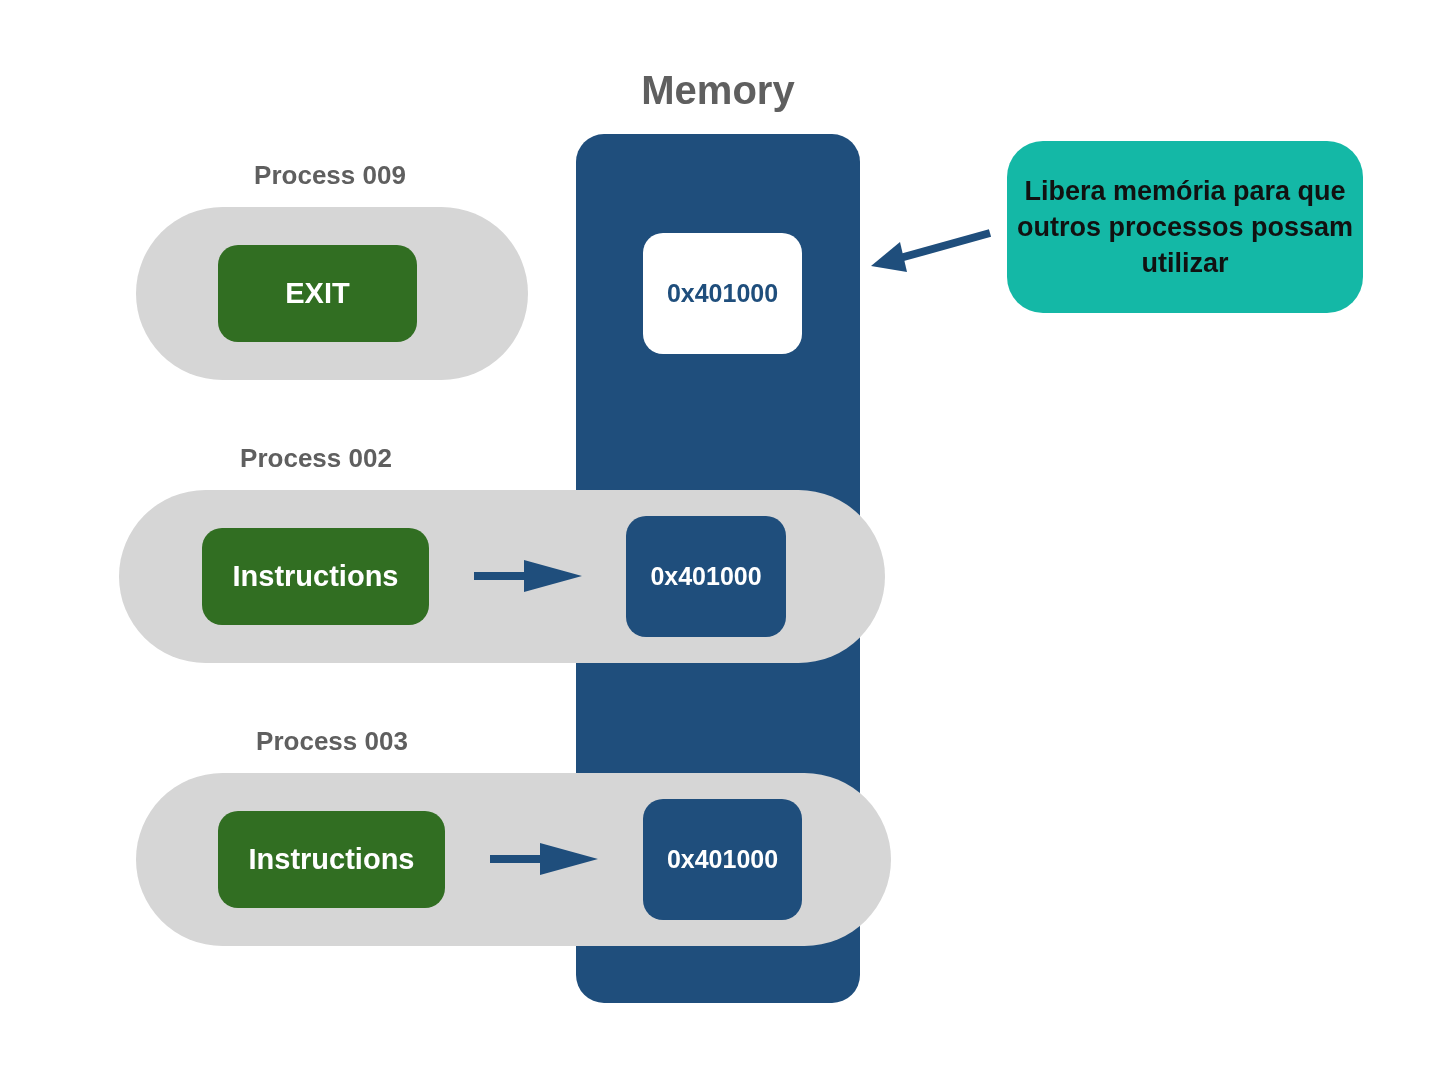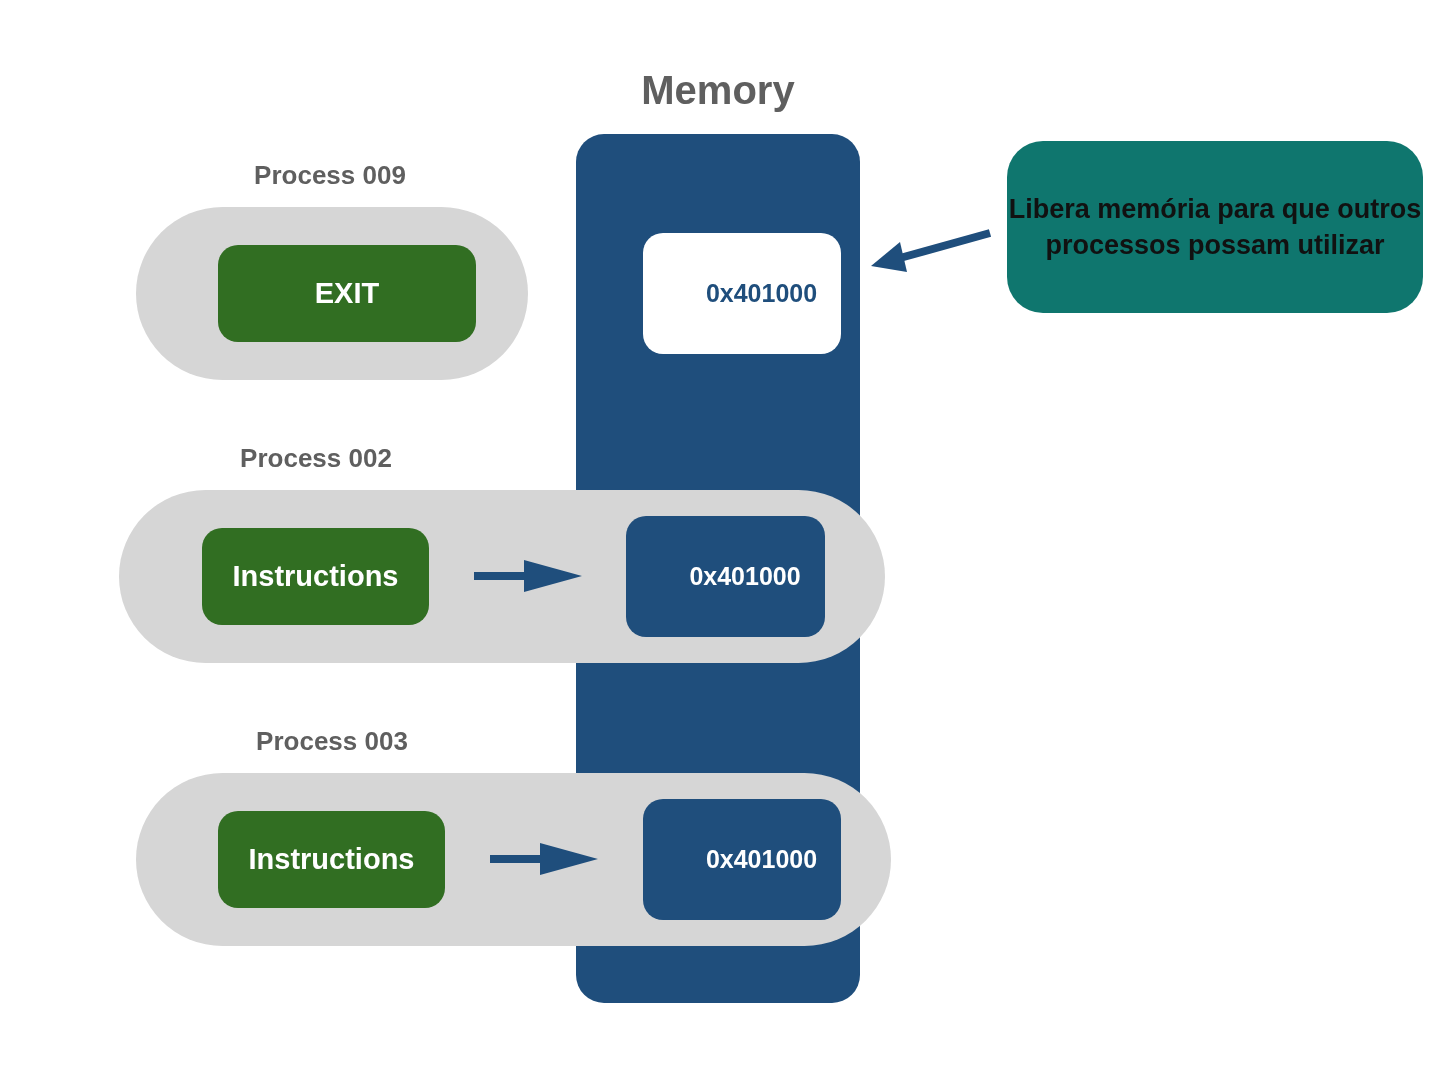--- a/index.html
+++ b/index.html
@@ -6,37 +6,37 @@
   body { width: 1432px; height: 1068px; position: relative; overflow: hidden;
          font-family: "Liberation Sans", sans-serif; }
   .abs { position: absolute; }
   .title { color: #5f5f5f; font-weight: bold; text-align: center; }
   .memory-title { left: 588px; top: 68px; width: 260px; font-size: 40px; }
   .memory-bar { left: 576px; top: 134px; width: 284px; height: 869px; background: #1f4e7c; border-radius: 28px; }
   .proc-label { font-size: 26px; width: 260px; text-align: center; }
   .pill { background: #d6d6d6; border-radius: 90px; }
   .green { background: #316e22; border-radius: 20px; color: #fff; font-weight: bold;
            display: flex; align-items: center; justify-content: center; font-size: 29px; }
-  .addr { border-radius: 20px; font-weight: bold; display: flex; align-items: center; justify-content: center; font-size: 25px; padding-left: 39px; }
+  .addr { border-radius: 20px; font-weight: bold; display: flex; align-items: center; justify-content: center; font-size: 25px; }
   .addr.white { background: #ffffff; color: #1f4e7c; }
   .addr.blue { background: #1f4e7c; color: #ffffff; }
-  .note { left: 1007px; top: 141px; width: 416px; height: 172px; background: #0f766e; border-radius: 36px;
+  .note { left: 1007px; top: 141px; width: 356px; height: 172px; background: #14b8a6; border-radius: 36px;
           display: flex; align-items: center; justify-content: center; text-align: center;
           font-weight: bold; font-size: 27px; line-height: 36px; color: #111; }
   svg.arrows { position: absolute; left: 0; top: 0; }
 </style>
 </head>
 <body>
 
 <div class="abs title memory-title">Memory</div>
 <div class="abs memory-bar"></div>
 
 <div class="abs title proc-label" style="left:200px; top:160px;">Process 009</div>
 <div class="abs pill" style="left:136px; top:207px; width:392px; height:173px;"></div>
-<div class="abs green" style="left:218px; top:245px; width:258px; height:97px;">EXIT</div>
+<div class="abs green" style="left:218px; top:245px; width:199px; height:97px;">EXIT</div>
 <div class="abs addr white" style="left:643px; top:233px; width:159px; height:121px;">0x401000</div>
 
 <div class="abs title proc-label" style="left:186px; top:443px;">Process 002</div>
 <div class="abs pill" style="left:119px; top:490px; width:766px; height:173px;"></div>
 <div class="abs green" style="left:202px; top:528px; width:227px; height:97px;">Instructions</div>
 <div class="abs addr blue" style="left:626px; top:516px; width:160px; height:121px;">0x401000</div>
 
 <div class="abs title proc-label" style="left:202px; top:726px;">Process 003</div>
 <div class="abs pill" style="left:136px; top:773px; width:755px; height:173px;"></div>
 <div class="abs green" style="left:218px; top:811px; width:227px; height:97px;">Instructions</div>

